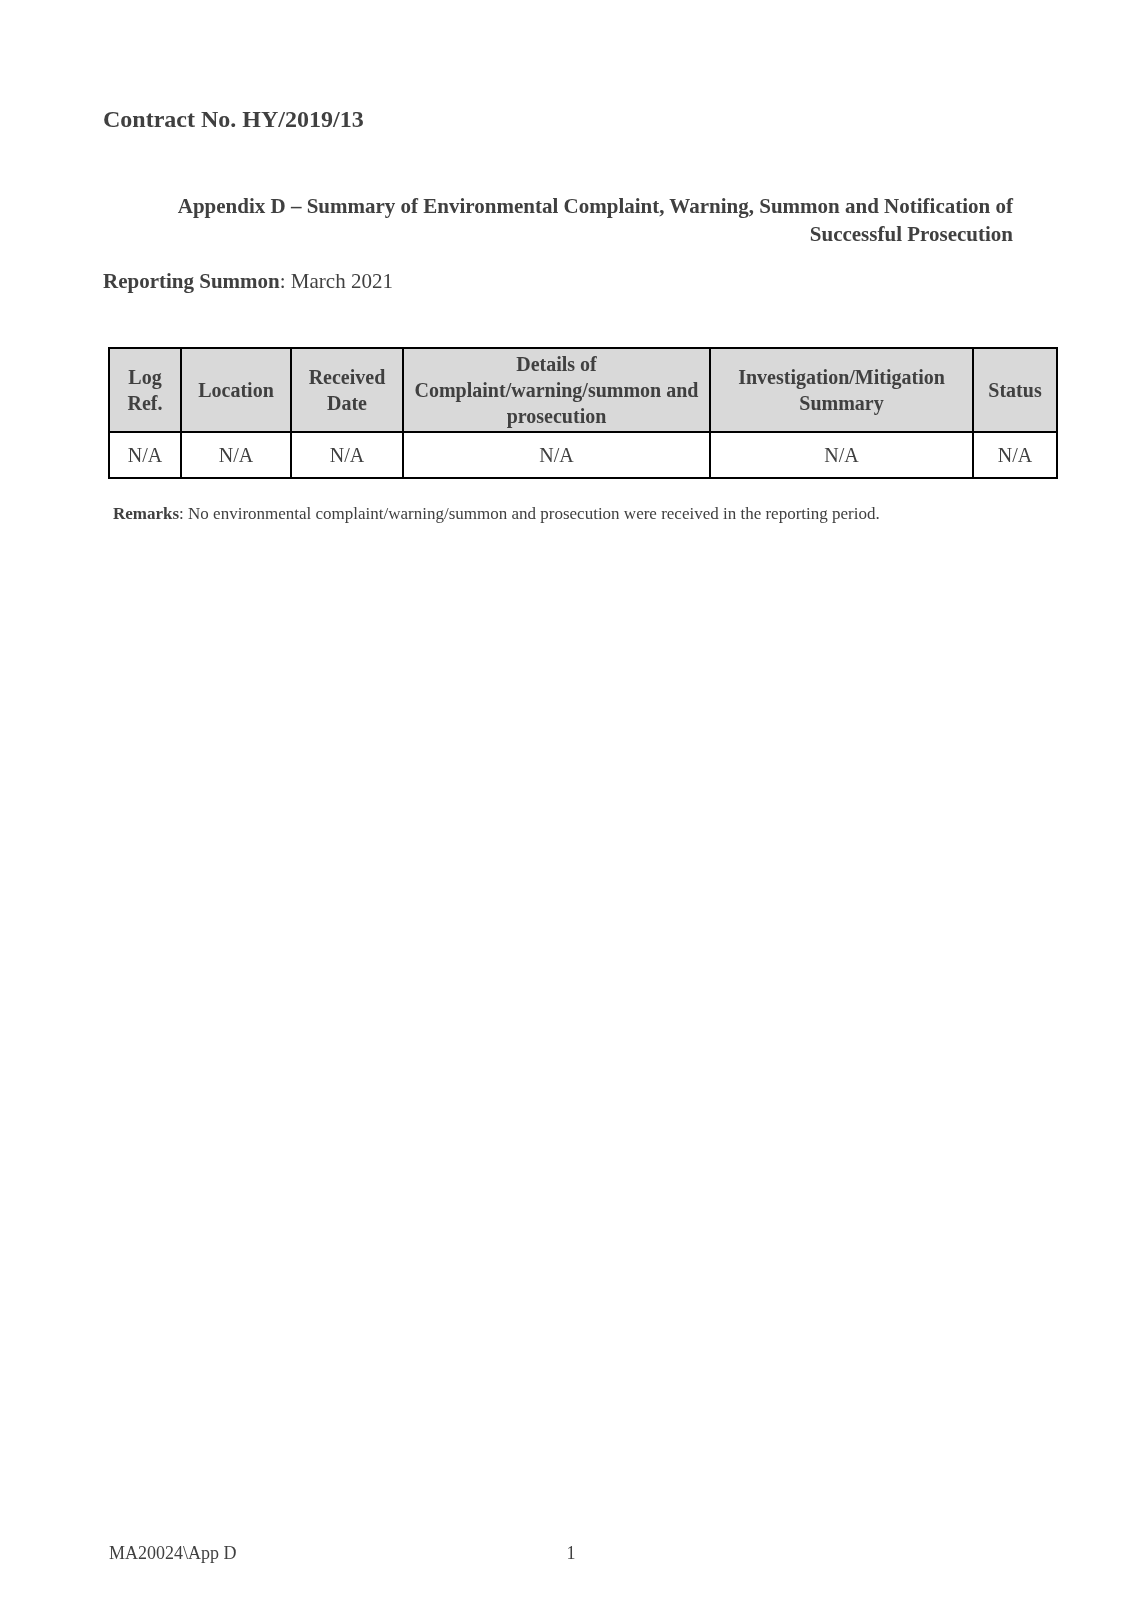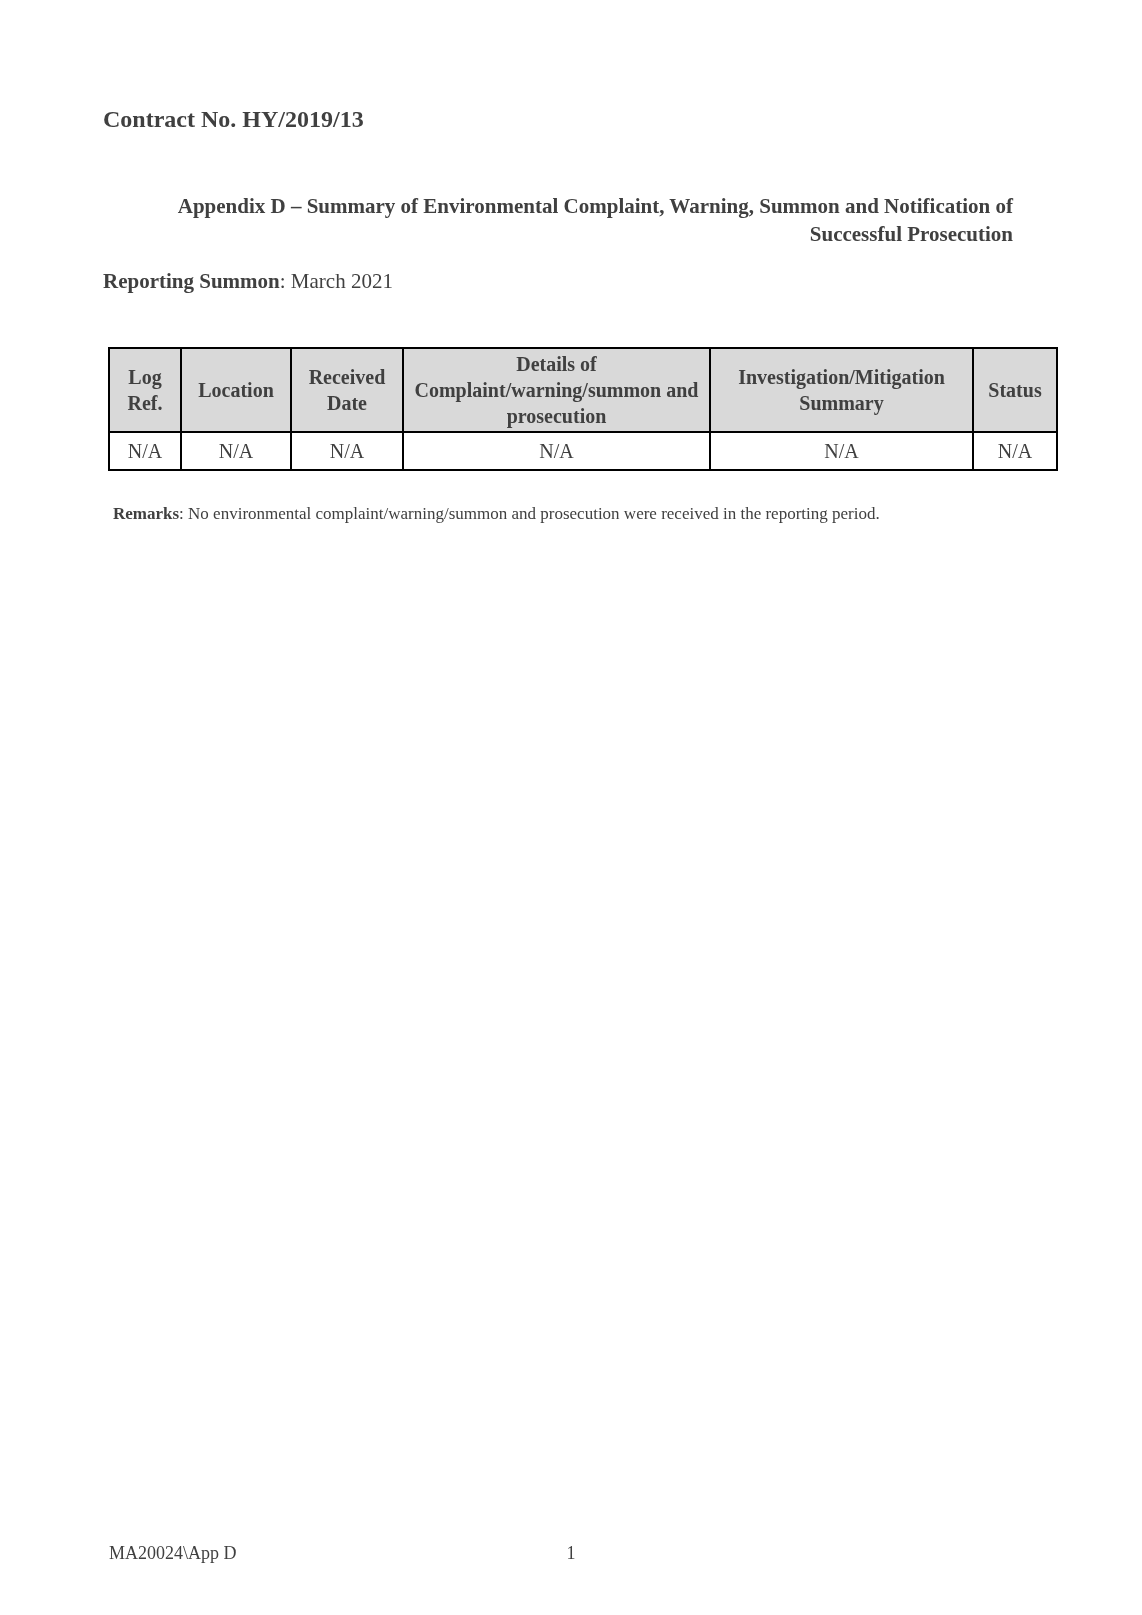--- a/index.html
+++ b/index.html
@@ -60,21 +60,21 @@
     font-size: 20px;
     padding: 2px 5px;
   }
   table.summary-table th {
     background: var(--header-bg, #d9d9d9);
     font-weight: bold;
     height: 80px;
     line-height: 26px;
   }
   table.summary-table td {
-    height: 38px;
+    height: 46px;
     font-weight: normal;
     border-radius: 10px;
   }
   .remarks-line {
     position: absolute;
     left: 113px;
     top: 501px;
     width: 920px;
     font-size: 17px;
     line-height: 26px;

